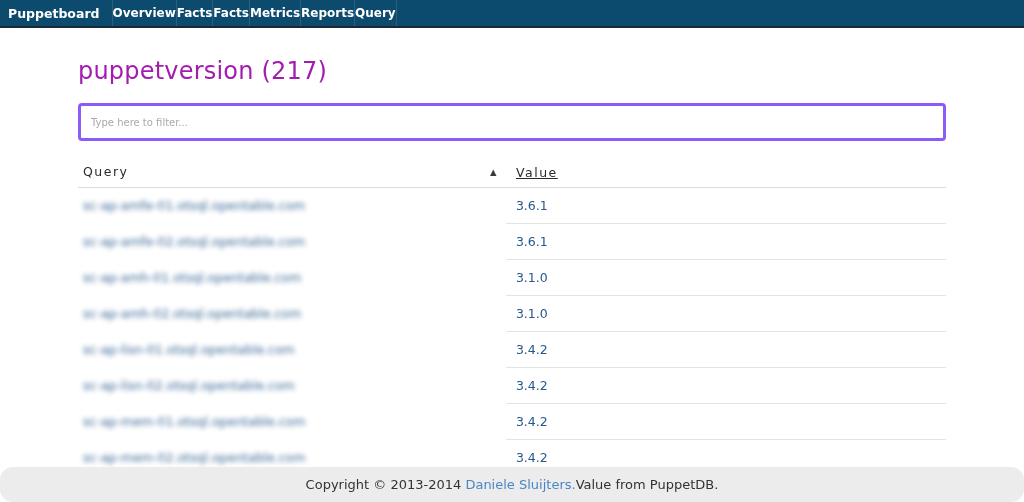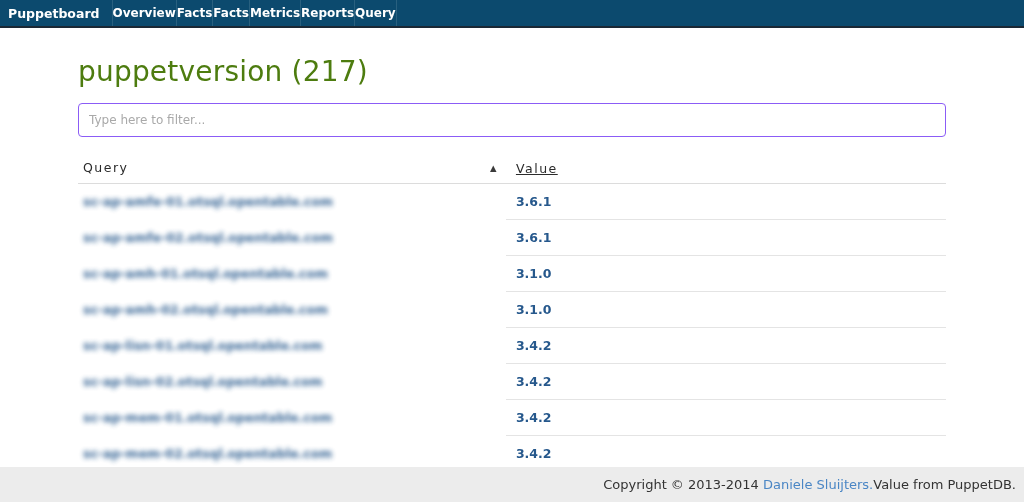--- a/index.html
+++ b/index.html
@@ -21,28 +21,28 @@
     display: flex; align-items: center;
     font-size: 12px; font-weight: bold;
     padding: 0 0;
     border-right: 1px solid rgba(255,255,255,0.12);
   }
   .navbar a.brand { padding: 0 12px 0 8px; font-size: 12.5px; }
 
   
   .container { width: 868px; margin: 0 auto; }
   h1.page-title {
-    font-size: 28px; font-weight: 400; color: #4d7c0f;
+    font-size: 24px; font-weight: 400; color: #a21caf;
     margin: 28px 0 16px; line-height: 31px;
     letter-spacing: 0.2px;
   }
   .filter-input {
     width: 100%; height: 27px;
-    border: 1px solid #8b5cf6; border-radius: 4px;
-    padding: 16px 10px; font-size: 12px; color: #555;
+    border: 3px solid #8b5cf6; border-radius: 4px;
+    padding: 16px 10px; font-size: 10px; color: #555;
     outline: none;
     font-family: "DejaVu Sans", "Liberation Sans", sans-serif;
   }
   .filter-input::placeholder { color: #a9a9a9; }
 
   
   table.facts-table { width: 100%; border-collapse: collapse; margin-top: 16px; }
   .facts-table th {
     text-align: left; font-weight: 400; font-size: 12.5px;
     color: #2b2b2b; letter-spacing: 1.5px;
@@ -51,30 +51,30 @@
   }
   .facts-table th.node-col { width: 49.3%; }
   .facts-table th.value-col { padding-left: 10px; text-decoration: underline; }
   .sort-icon { float: right; font-size: 8.5px; color: #3a3a3a; line-height: 16px; margin-right: 3px; }
   .facts-table td {
     padding: 10px 5px; font-size: 12.5px;
     border-top: 1px solid #e4e4e4;
   }
   .facts-table tbody tr:first-child td { border-top: none; }
   .facts-table td.value-cell { padding-left: 10px; }
-  .facts-table a { color: #26588c; text-decoration: none; font-weight: bold; }
+  .facts-table a { color: #26588c; text-decoration: none; }
   tr.redacted td.node-cell { border-top-color: transparent; }
   tr.redacted .node-link { filter: blur(2.6px); opacity: 0.92; }
 
   
   .footer {
     position: absolute; left: 0; right: 0; bottom: 0; z-index: 5;
     height: 35px; background: #ececec;
-    display: flex; align-items: center; justify-content: flex-end;
-    padding: 0 8px; font-size: 13px; color: #333333;
+    display: flex; align-items: center; justify-content: center;
+    padding: 0 8px; font-size: 13px; color: #333333; border-radius: 13px;
   }
   .footer a { color: #4a86c5; text-decoration: none; }
 </style>
 </head>
 <body>
 
 <nav class="navbar">
   <a href="#" class="brand">Puppetboard</a>
   <a href="#">Overview</a>
   <a href="#">Facts</a>

